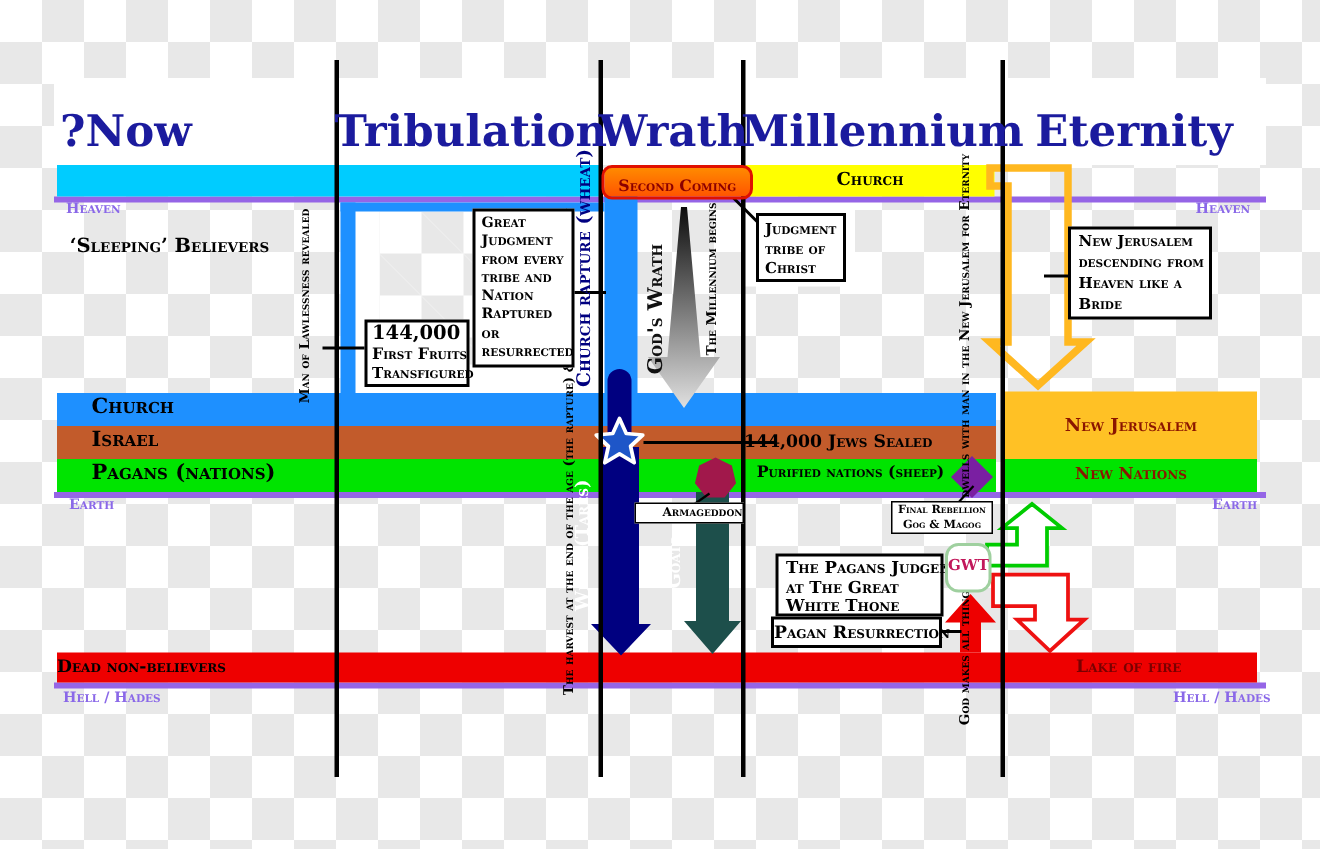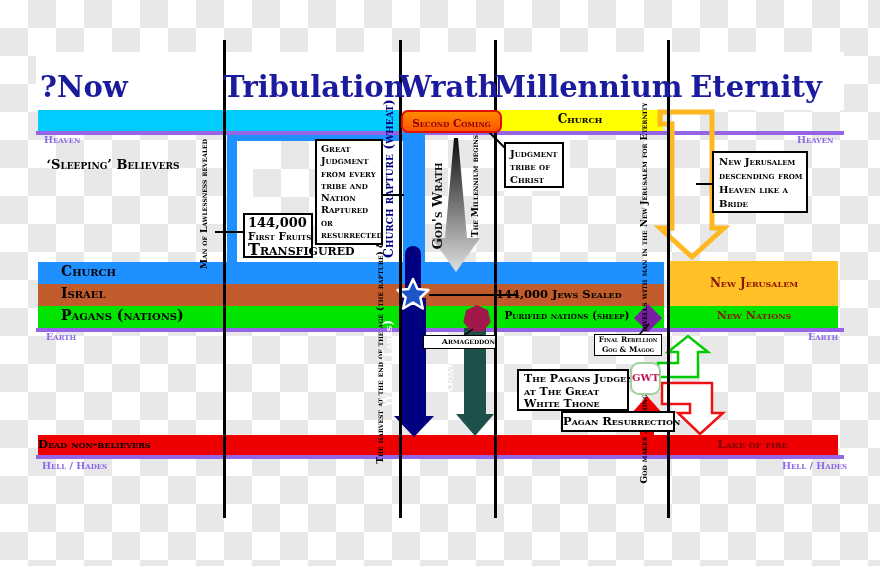--- a/index.html
+++ b/index.html
@@ -136,21 +136,21 @@
   <div class="vtext" style="left:403px;top:398px;width:113px;height:22px;font-size:12px;color:#fff;">Weeds (Tares)</div>
   <div class="vtext" style="left:464px;top:393px;width:80px;height:22px;font-size:12px;color:#fff;">Goats</div>
 
   <div class="abs" style="left:401px;top:110px;width:101px;height:23px;box-sizing:border-box;border:2.5px solid #E01000;border-radius:7px;background:linear-gradient(180deg,#FF8A00,#FF5400);text-align:center;">
     <span style="font-variant:small-caps;font-weight:bold;font-size:10.5px;color:#8B0000;line-height:18px;">Second Coming</span>
   </div>
 
   <div class="box" style="left:243px;top:213px;width:70px;height:45px;padding:1px 3px;">
     <div style="font-size:13px;line-height:14px;font-variant:normal;">144,000</div>
     <div style="font-size:10.5px;line-height:13px;">First Fruits</div>
-    <div style="font-size:16px;line-height:13px;">Transfigured</div>
+    <div style="font-size:10px;line-height:13px;">Transfigured</div>
   </div>
 
   <div class="box" style="left:315px;top:139px;width:68px;height:106px;padding:2px 4px;font-size:9.5px;line-height:12.3px;">
     <div>Great</div>
     <div>Judgment</div>
     <div>from every</div>
     <div>tribe and</div>
     <div>Nation</div>
     <div>Raptured</div>
     <div>or</div>
@@ -174,21 +174,21 @@
     <div>Final Rebellion</div>
     <div>Gog &amp; Magog</div>
   </div>
 
   <div class="box" style="left:517px;top:357px;width:112px;height:42px;padding:2px 5px;font-size:11px;line-height:12.5px;margin-top:12px;">
     <div>The Pagans Judged</div>
     <div>at The Great</div>
     <div>White Thone</div>
   </div>
 
-  <div class="box" style="left:514px;top:411px;width:114px;height:21px;text-align:center;font-size:11.5px;line-height:17px;margin-left:47px;">
+  <div class="box" style="left:514px;top:411px;width:114px;height:21px;text-align:center;font-size:11.5px;line-height:17px;">
     <div>Pagan Resurrection</div>
   </div>
 
   <div class="box" style="left:423px;top:335px;width:73px;height:14px;border-width:1.5px;text-align:right;font-size:8px;line-height:11px;">
     <div>Armageddon</div>
   </div>
 
   <div class="box" style="left:630px;top:362px;width:31px;height:33px;border:2.5px solid #9FD09F;border-radius:9px;text-align:center;font-size:10px;line-height:28px;color:#C2185B;">
     <div>GWT</div>
   </div>

